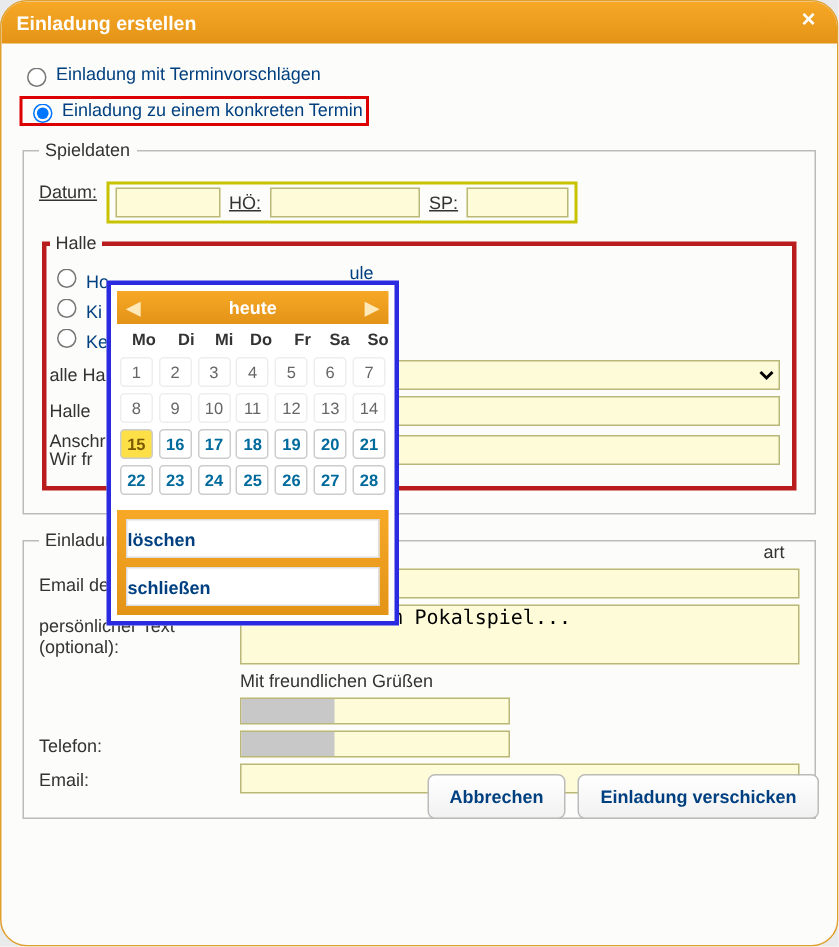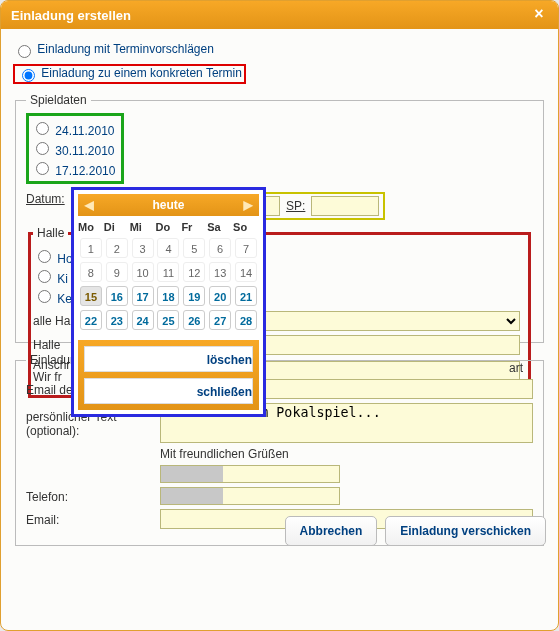--- a/index.html
+++ b/index.html
@@ -8,21 +8,21 @@
     font-family: Arial, sans-serif;
     font-size: 12px;
     background: #e9eaeb;
     color: #333;
   }
   .window {
     width: 559px;
     height: 631px;
     background: #fcfcfa;
     border: 1px solid #e0a030;
-    border-radius: 8px;
+    border-radius: 18px;
     overflow: hidden;
     position: relative;
   }
   .titlebar {
     height: 28px;
     background: linear-gradient(#f7a826,#e39417);
     color: #fff;
     font-weight: bold;
     padding: 6px 10px;
     font-size: 13px;
@@ -165,38 +165,38 @@
   .dp-heute .right{right:2px;}
   .dp-month {
     background:linear-gradient(#f7a826,#e39417);
     text-align:center;color:#fff;font-weight:bold;
     height:20px;line-height:20px;margin-bottom:4px;
     font-size:11px;
   }
   table.cal { border-collapse:collapse; width:100%;}
   table.cal th {
     color:#333;font-size:11px;font-weight:bold;
-    padding:3px 0;text-align:left;width:14.28%;
+    padding:3px 0;text-align:right;width:14.28%;
   }
   table.cal td {
     text-align:center;padding:0;height:24px;
   }
   .day {
     display:inline-block;width:22px;height:20px;line-height:20px;
     border:1px solid #ccc;border-radius:3px;
     color:#006a9c;font-weight:bold;font-size:11px;cursor:pointer;
     background:#fff;
   }
   .day.past { color:#666; font-weight:normal; border-color:#eee;}
-  .day.today { background:#e5e5e5; color:#7a5a00;}
+  .day.today { background:#fde047; color:#7a5a00;}
   .dp-btn {
     margin-top:6px;
     background:#fff;
     border:1px solid #ddd;
-    text-align:right;
+    text-align:left;
     color:#004080;font-weight:bold;
     height:26px;line-height:26px;
     cursor:pointer;
   }
   .dp-btnrow {
     background:linear-gradient(#f7a826,#e39417);
     padding:6px;margin-top:8px;
   }
   .dp-btnrow .dp-btn { margin-top:0;}
   .dp-btnrow .dp-btn + .dp-btn { margin-top:6px;}
@@ -216,25 +216,20 @@
       <span>Einladung mit Terminvorschlägen</span>
     </div>
     <div class="radio-row highlight">
       <input type="radio" name="mode" checked="" style="">
       <span>Einladung zu einem konkreten Termin</span>
     </div>
 
     <fieldset class="spieldaten">
       <legend>Spieldaten</legend>
 
-      <div class="termine">
-        <label><input type="radio" name="d" style=""> <span>24.11.2010</span></label>
-        <label><input type="radio" name="d" style=""> <span>30.11.2010</span></label>
-        <label><input type="radio" name="d" style=""> <span>17.12.2010</span></label>
-      </div>
 
       <div class="datum-row">
         <span>Datum:</span>
         <div class="ybox">
           <input class="txt date" style="">
           <span>HÖ:</span>
           <input class="txt ho" style="">
           <span>SP:</span>
           <input class="txt sp" style="">
         </div>

